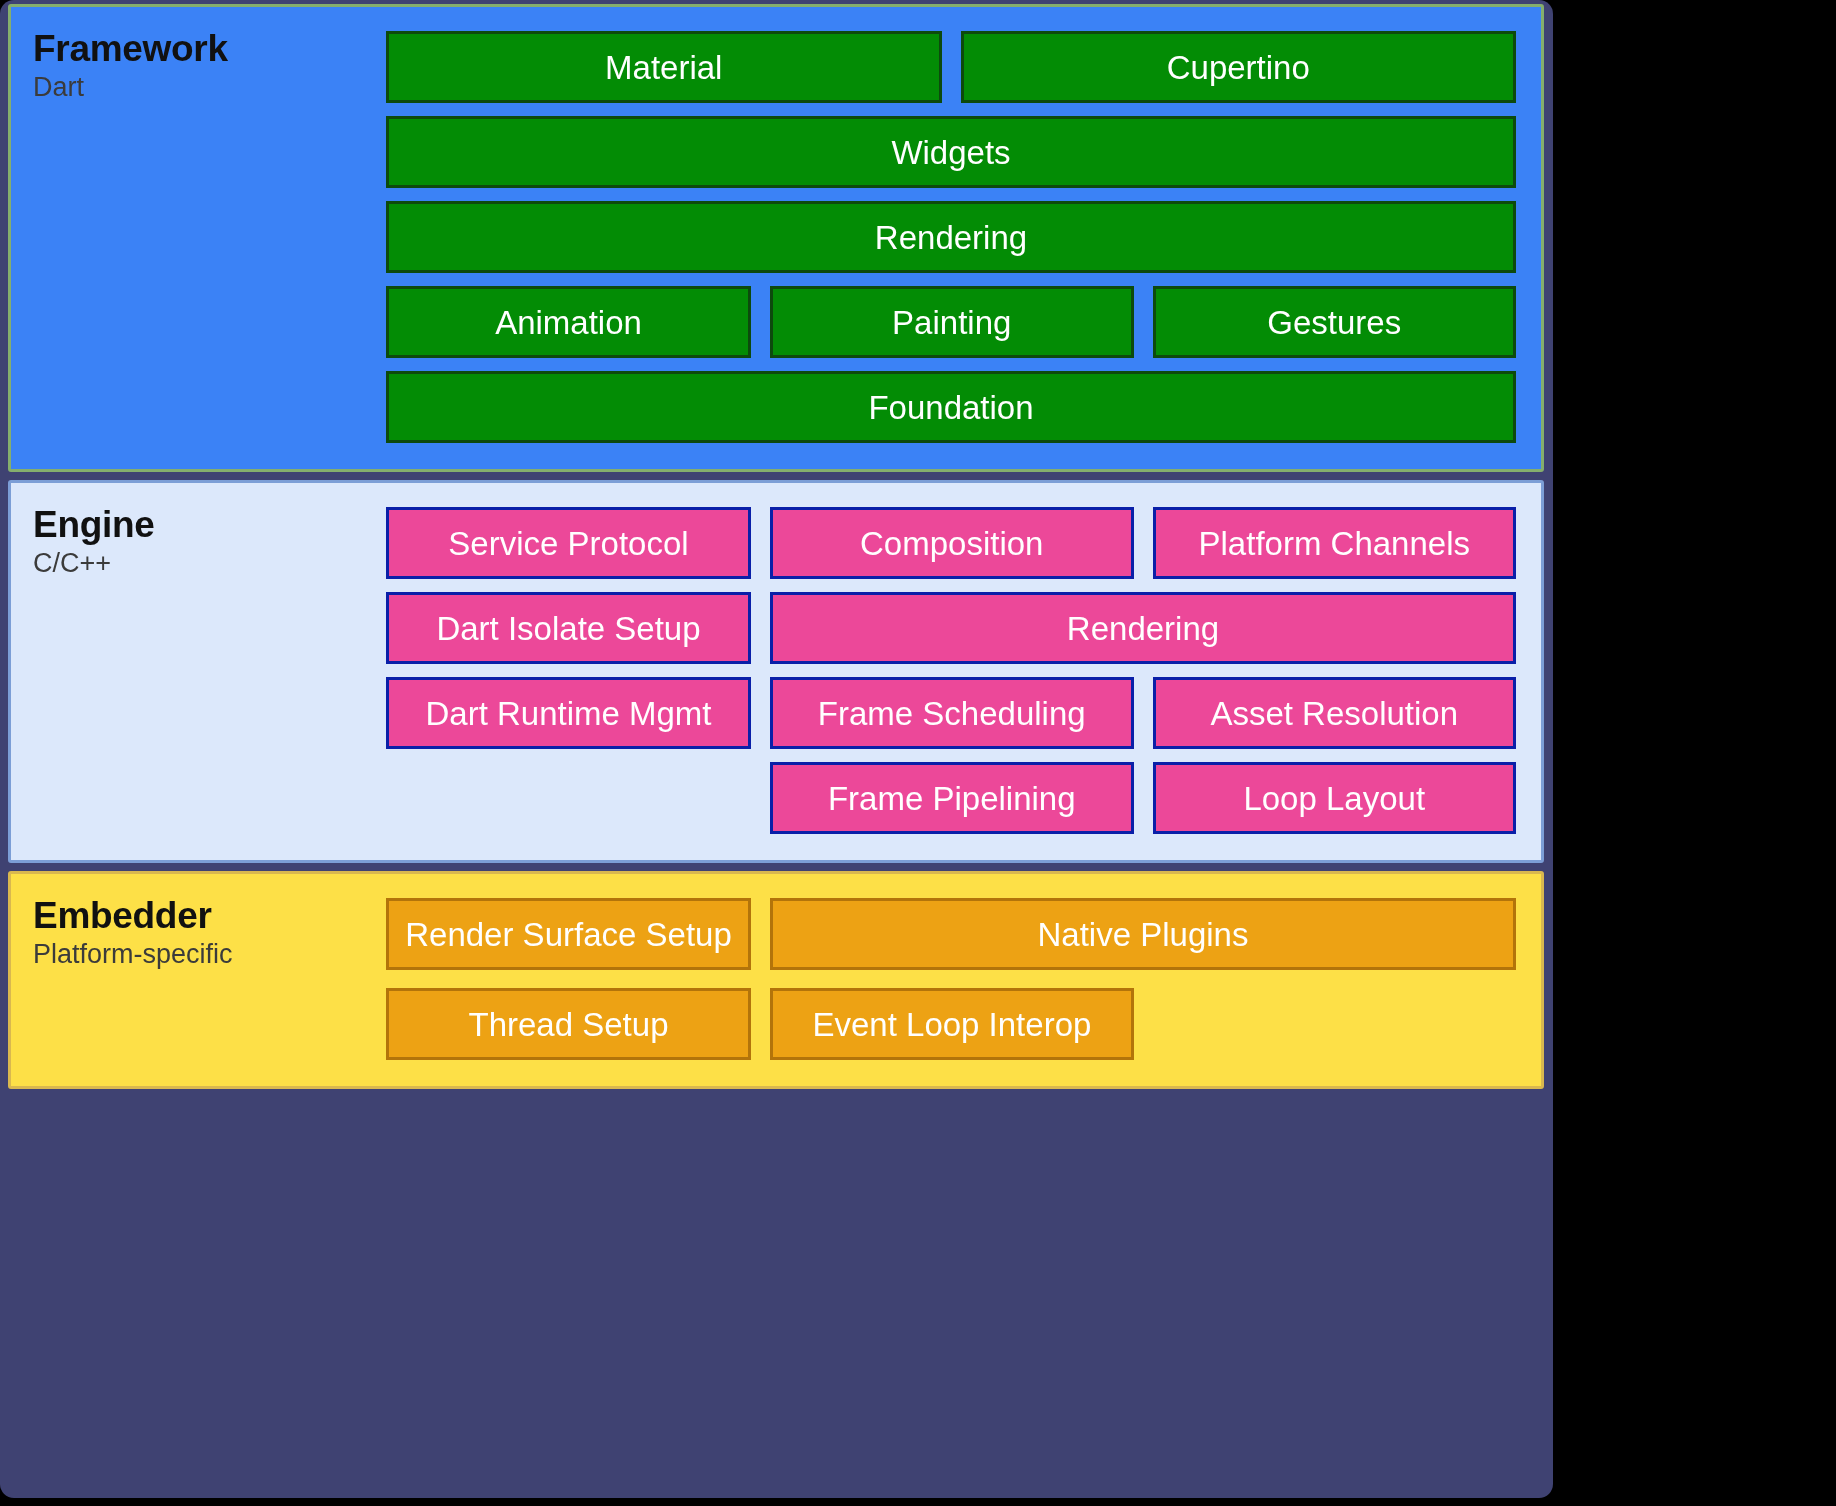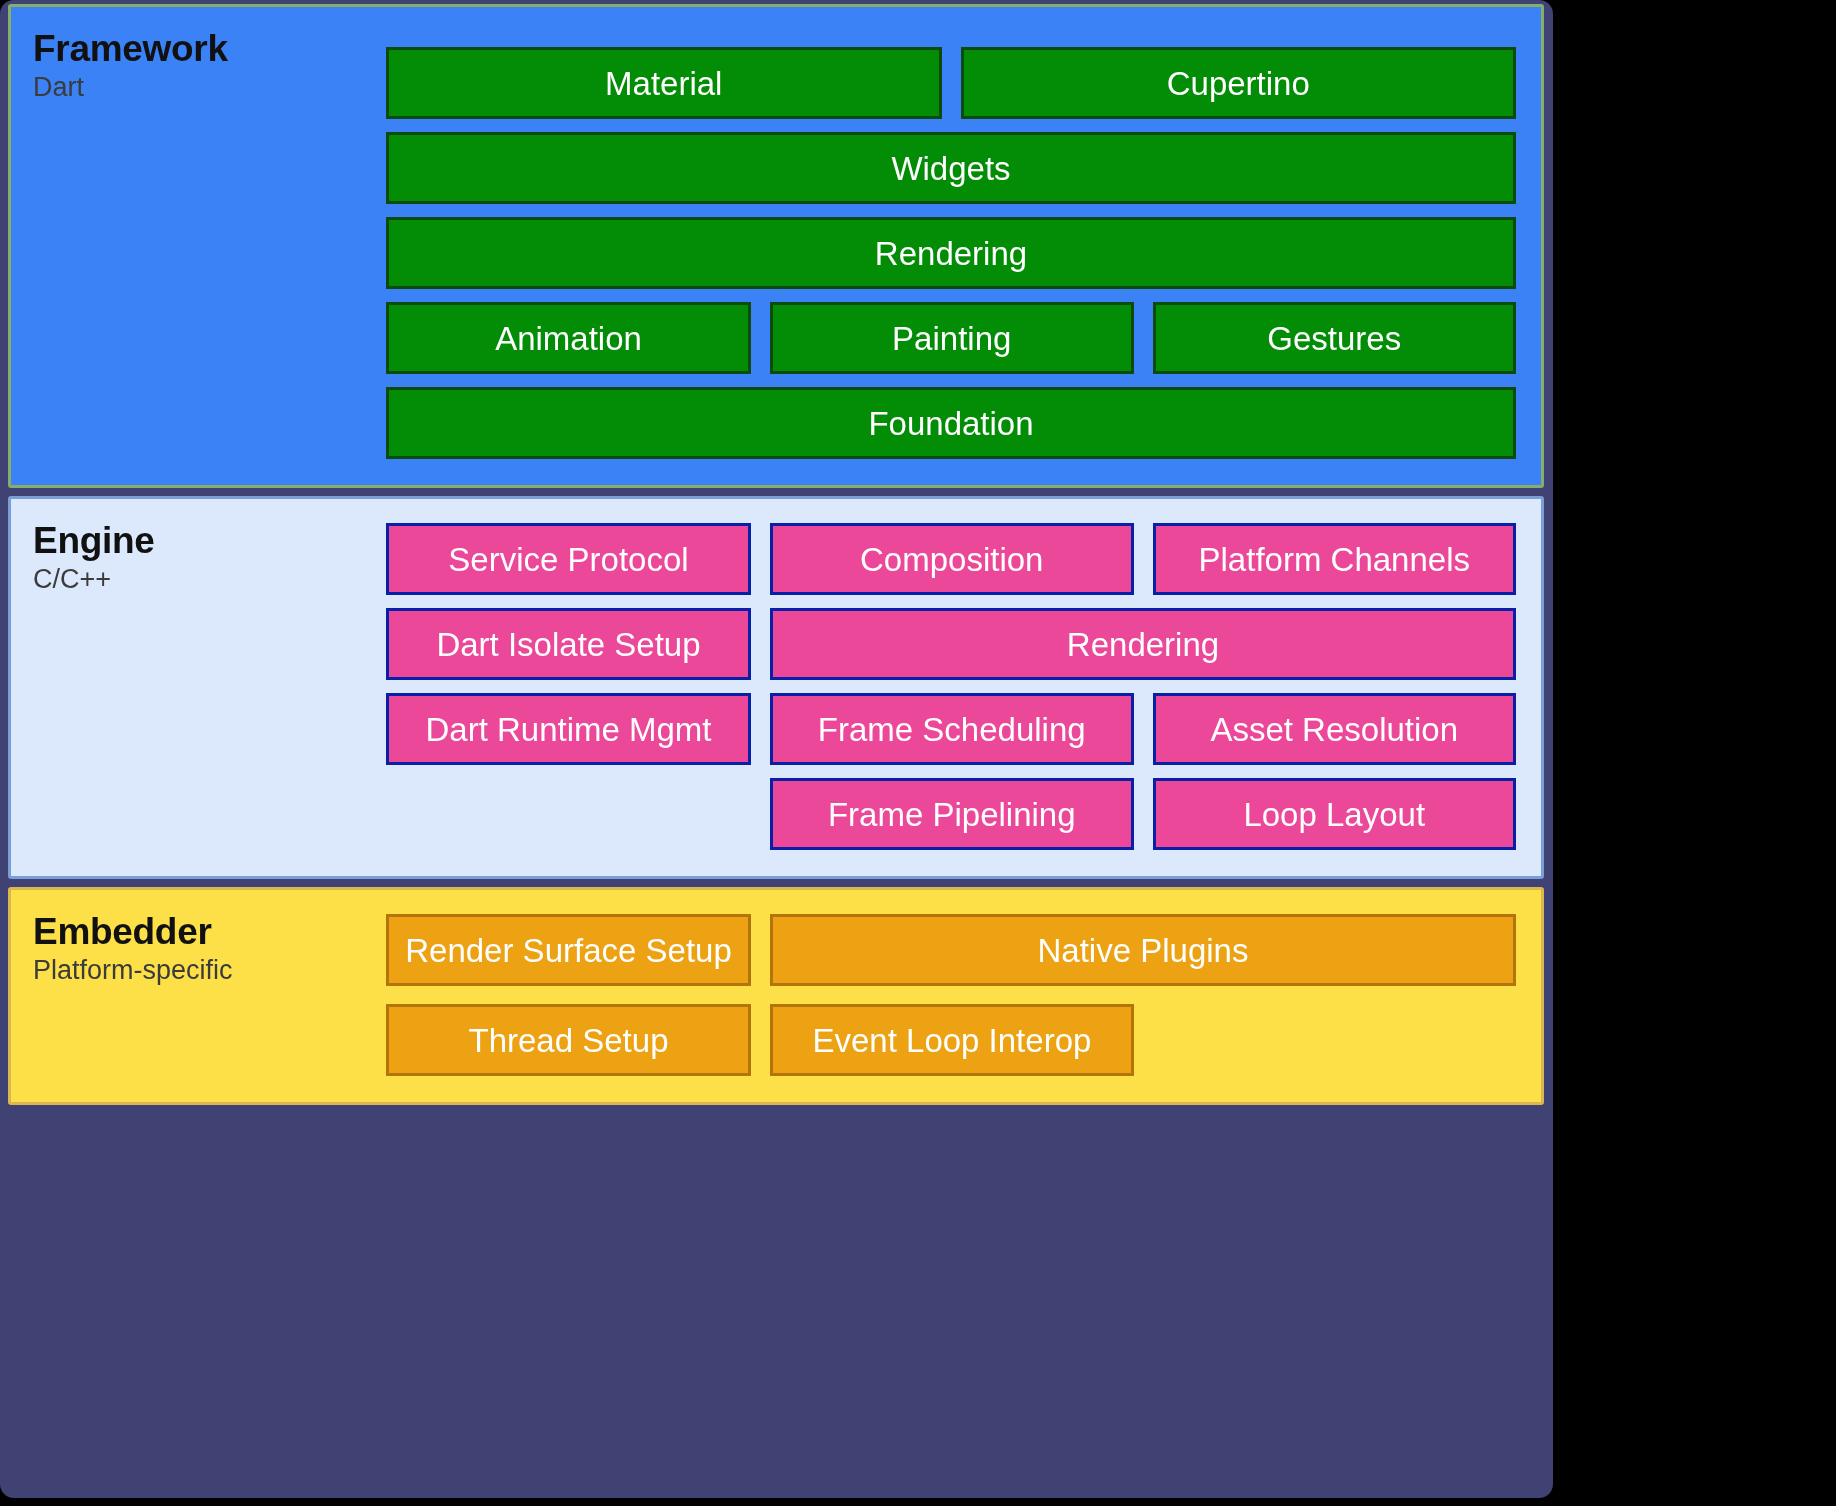--- a/index.html
+++ b/index.html
@@ -85,21 +85,21 @@
   
   .layer-framework {
     background: #3b82f6;
     border-color: #85ae6d;
   }
   .layer-framework .cell {
     background: #038c05;
     border-color: #0d4a0d;
     height: 72px;
   }
-  .layer-framework .layer-body { padding-top: 40px; padding-bottom: 26px; gap: 13px; }
+  .layer-framework .layer-body { padding-top: 24px; padding-bottom: 26px; gap: 13px; }
 
   
   .layer-engine {
     background: #dce8fb;
     border-color: #7c9ed6;
   }
   .layer-engine .cell {
     background: #ec4899;
     border-color: #0a1fa8;
     height: 72px;

